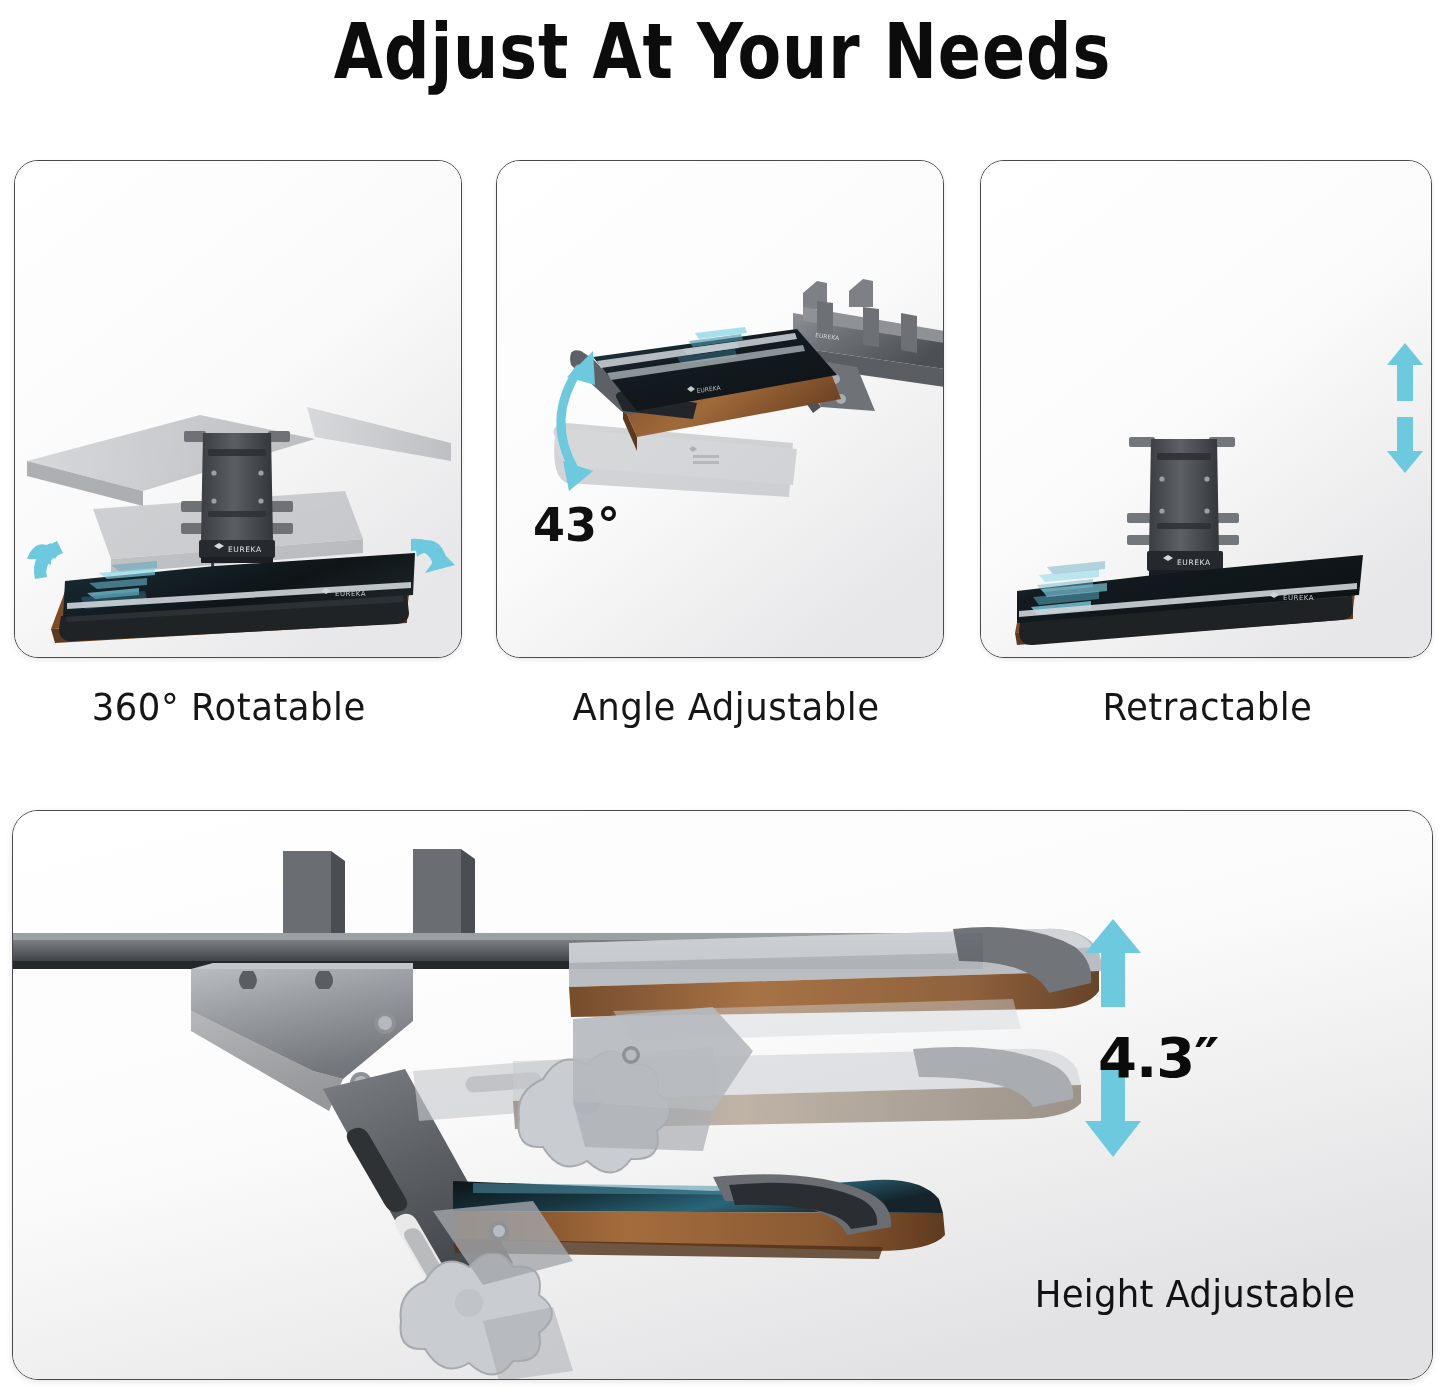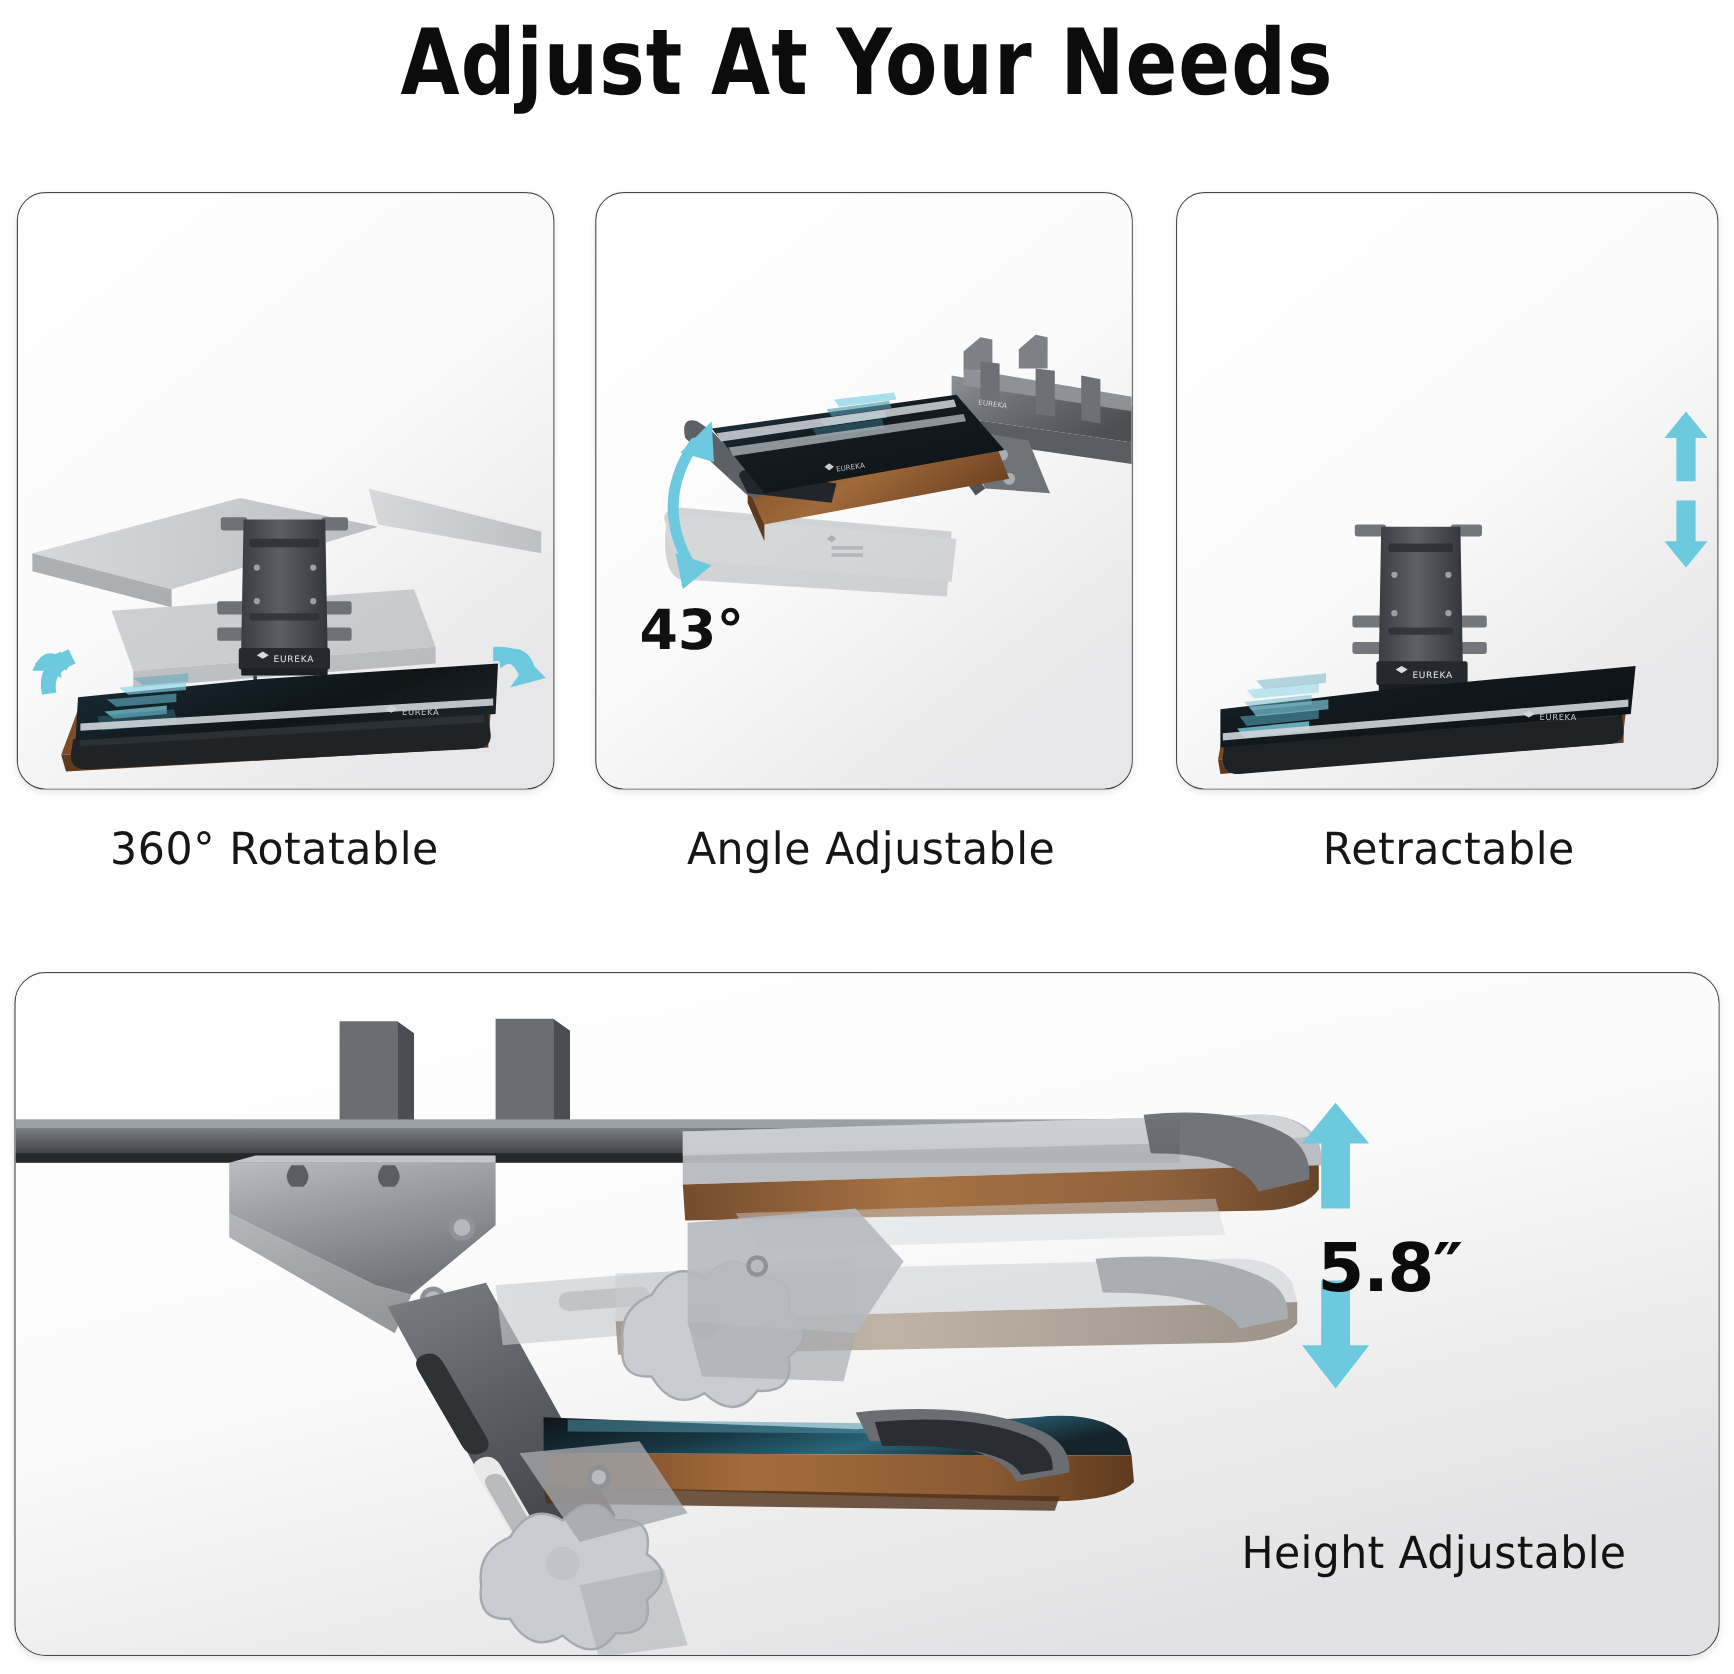--- a/index.html
+++ b/index.html
@@ -513,16 +513,16 @@
 
       <g>
         <path d="M 1072 142 L 1100 108 L 1128 142 L 1112 142 L 1112 196 L 1088 196 L 1088 142 Z" fill="#6CC9DE"></path>
       </g>
       <g>
         <path d="M 1072 310 L 1100 346 L 1128 310 L 1112 310 L 1112 256 L 1088 256 L 1088 310 Z" fill="#6CC9DE"></path>
       </g>
     </svg>
   </div>
 
-  <div class="measure-label no-sel">5.8″</div>
+  <div class="measure-label no-sel">4.3″</div>
   <div class="panel-caption no-sel">Height Adjustable</div>
 
 </div>
 
 </body></html>

